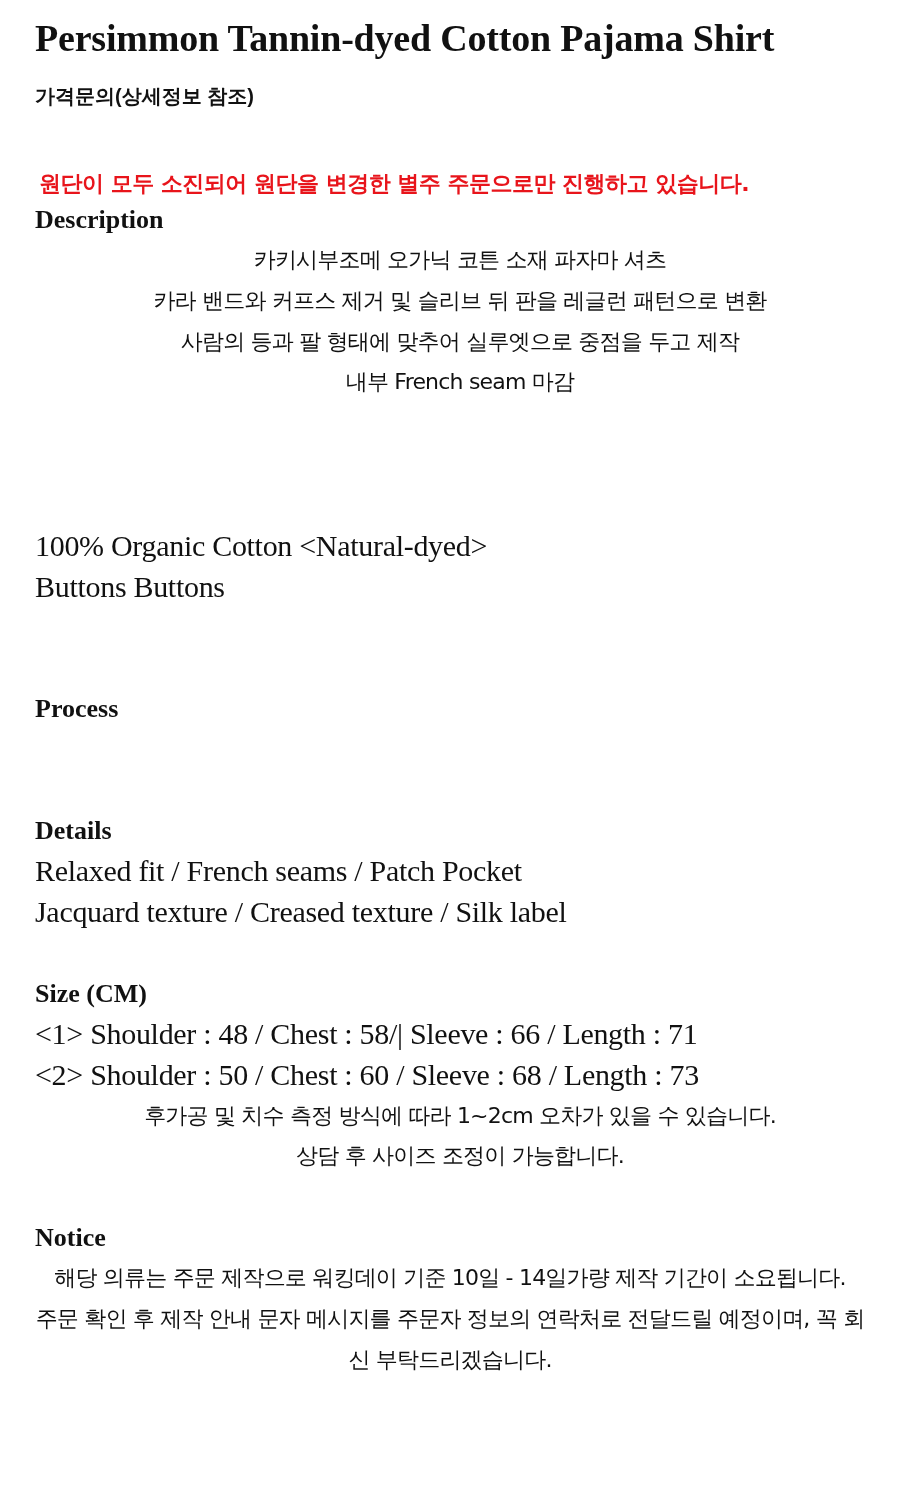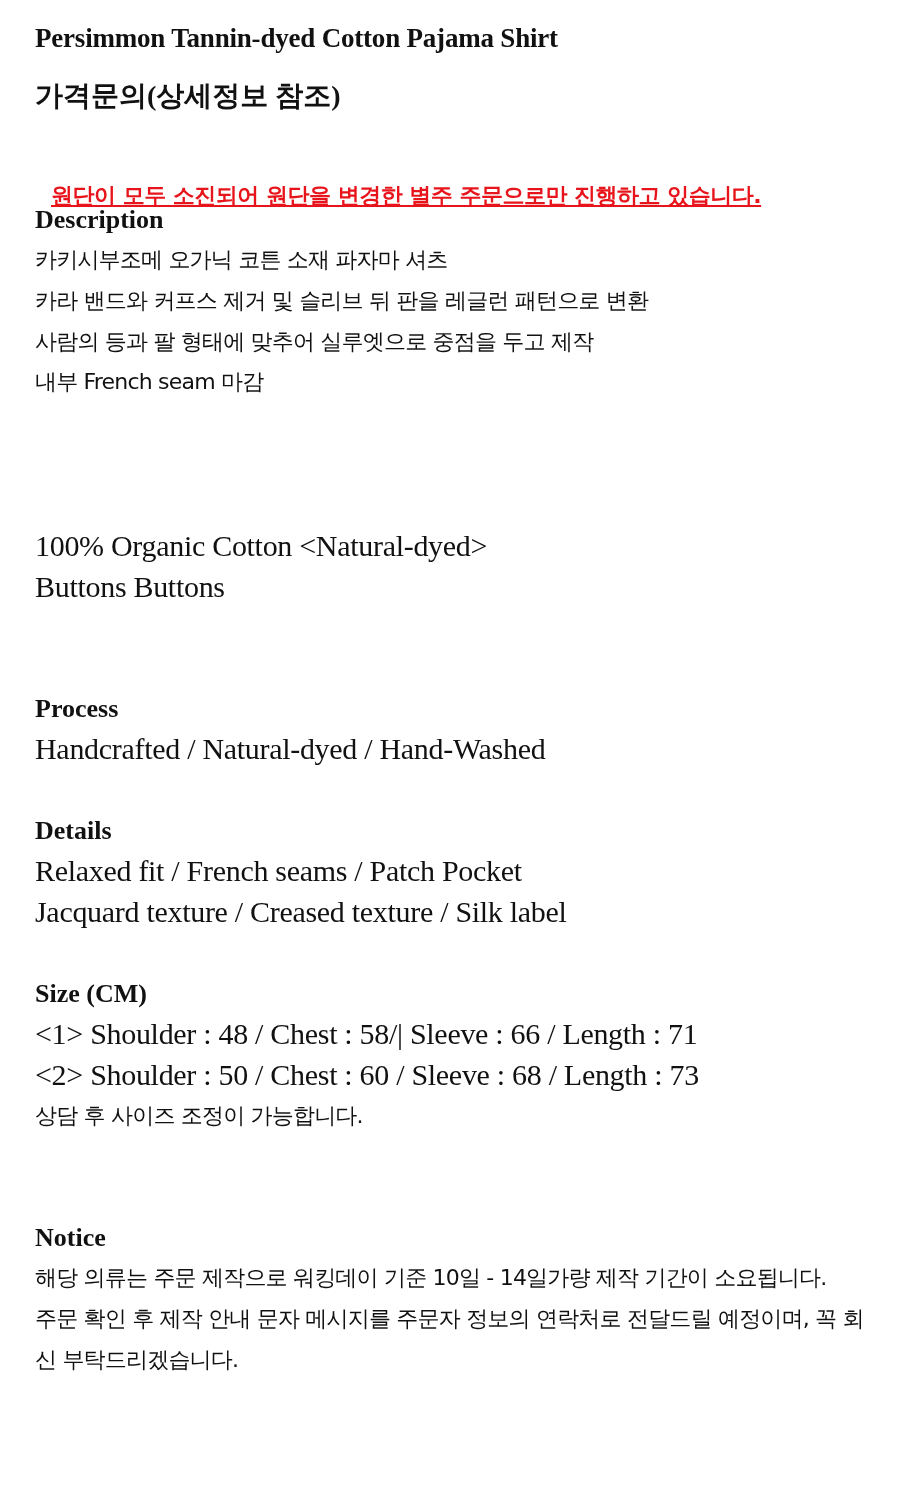--- a/index.html
+++ b/index.html
@@ -20,49 +20,48 @@
       box-sizing: border-box;
       width: 910px;
     }
     .title {
       position: absolute;
       left: 35px;
       top: 16px;
       margin: 0;
       font-family: "Liberation Serif", "DejaVu Serif", serif;
       font-weight: bold;
-      font-size: 27px;
+      font-size: 38px;
       line-height: 44px;
       letter-spacing: -0.2px;
       white-space: nowrap;
     }
     .price {
       position: absolute;
       left: 35px;
       top: 78px;
       margin: 0;
-      font-family: Liberation Serif, serif;
+      font-family: Liberation Sans, sans-serif;
       font-weight: bold;
-      font-size: 28px;
+      font-size: 20px;
       line-height: 36px;
       white-space: nowrap;
     }
     .notice-red {
       position: absolute;
       left: 35px;
       top: 162px;
-      margin: 16px;
+      margin: 4px;
       color: #e8141b;
       font-family: "DejaVu Sans", "Liberation Sans", sans-serif;
       font-weight: bold;
       font-size: 22px;
       line-height: 36px;
       white-space: nowrap;
       letter-spacing: -0.5px;
-      text-decoration: underline;
     }
     .section {
       position: absolute;
       left: 35px;
       width: 850px;
     }
     .section h2 {
       margin: 0;
       font-family: "Liberation Serif", "DejaVu Serif", serif;
       font-weight: bold;
@@ -75,20 +74,21 @@
       font-family: "Liberation Serif", "DejaVu Serif", serif;
       font-size: 30px;
       line-height: 40.8px;
       white-space: nowrap;
       letter-spacing: -0.3px;
     }
     .section .line.ko {
       font-family: "DejaVu Sans", "Liberation Sans", sans-serif;
       font-size: 22px;
       letter-spacing: -0.8px;
+      text-align: center;
     }
     .section .line.wrap {
       white-space: normal;
       width: 830px;
     }
   </style>
 </head>
 <body>
 
 <div class="page">
@@ -105,33 +105,33 @@
     <p class="line ko">내부 French seam 마감</p>
   </section>
 
   <section class="section" style="top:526px;">
     <p class="line">100% Organic Cotton &lt;Natural-dyed&gt;</p>
     <p class="line">Buttons Buttons</p>
   </section>
 
   <section class="section" style="top:689px;">
     <h2>Process</h2>
-    <p class="line">Handcrafted / Natural-dyed / Hand-Washed</p>
   </section>
 
   <section class="section" style="top:811px;">
     <h2>Details</h2>
     <p class="line">Relaxed fit / French seams / Patch Pocket</p>
     <p class="line">Jacquard texture / Creased texture / Silk label</p>
   </section>
 
   <section class="section" style="top:974px;">
     <h2>Size (CM)</h2>
     <p class="line">&lt;1&gt; Shoulder : 48 / Chest : 58/| Sleeve : 66 / Length : 71</p>
     <p class="line">&lt;2&gt; Shoulder : 50 / Chest : 60 / Sleeve : 68 / Length : 73</p>
+    <p class="line ko">후가공 및 치수 측정 방식에 따라 1~2cm 오차가 있을 수 있습니다.</p>
     <p class="line ko">상담 후 사이즈 조정이 가능합니다.</p>
   </section>
 
   <section class="section" style="top:1218px;">
     <h2>Notice</h2>
     <p class="line ko wrap">해당 의류는 주문 제작으로 워킹데이 기준 10일 - 14일가량 제작 기간이 소요됩니다.</p>
     <p class="line ko wrap">주문 확인 후 제작 안내 문자 메시지를 주문자 정보의 연락처로 전달드릴 예정이며, 꼭 회신 부탁드리겠습니다.</p>
   </section>
 
 </div>

